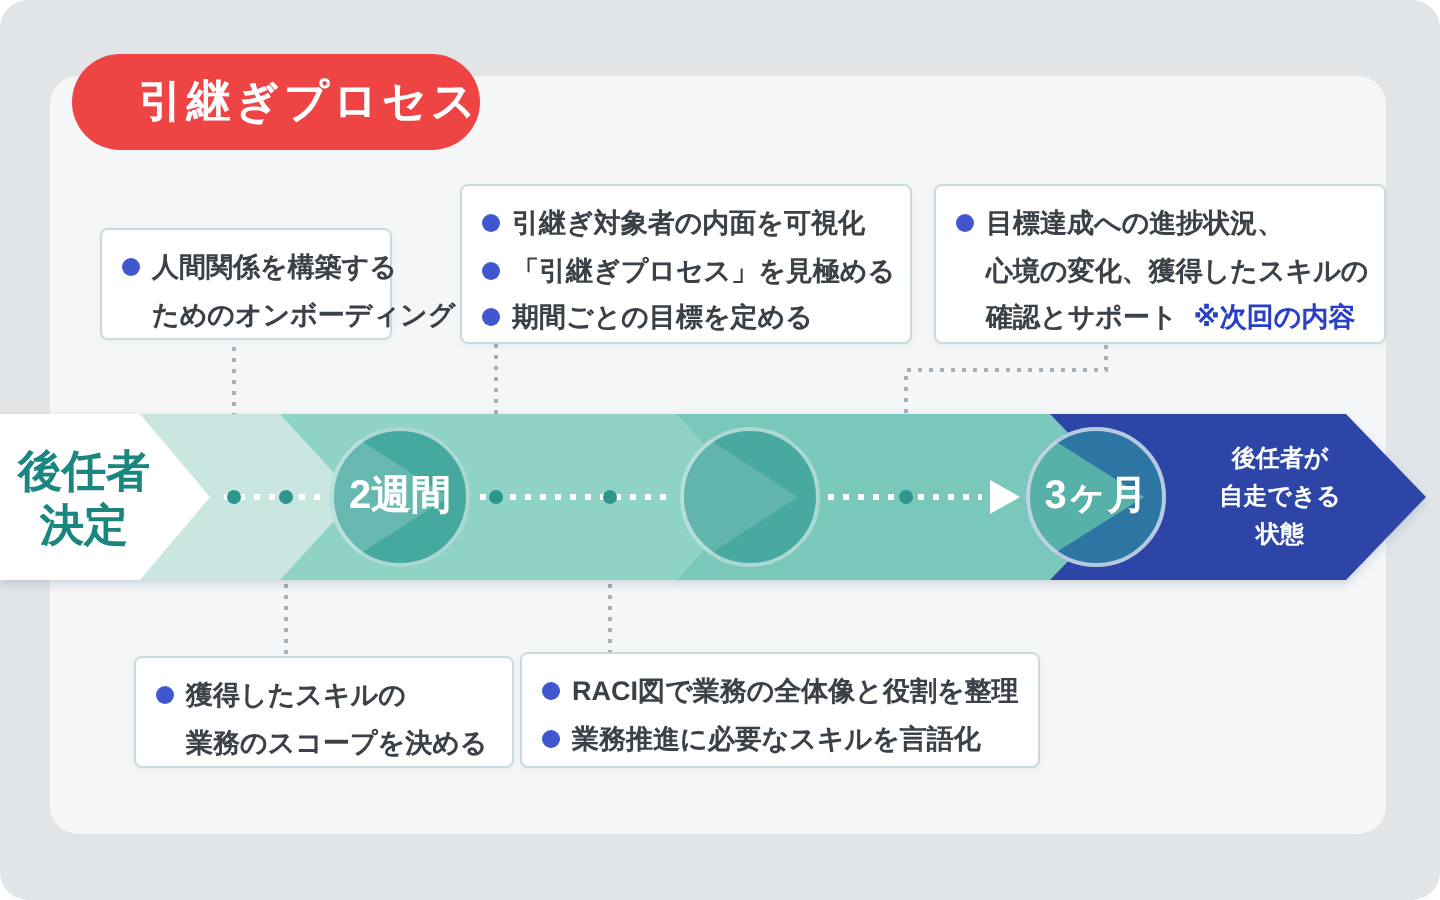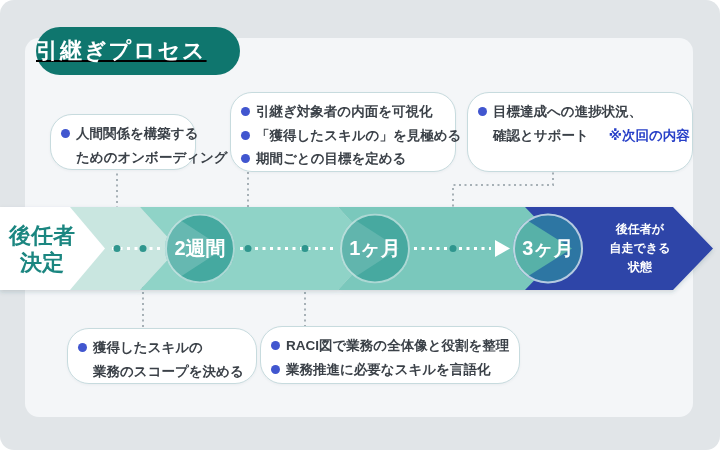--- a/index.html
+++ b/index.html
@@ -1,27 +1,27 @@
 <!DOCTYPE html>
 <html><head>
 <meta charset="utf-8">
 <style>
   html,body{margin:0;padding:0;background:#ffffff;font-family:"Liberation Sans","DejaVu Sans",sans-serif;}
   .canvas{position:relative;width:720px;height:450px;background:#e1e5e8;border-radius:14px;overflow:hidden;}
   .panel{position:absolute;left:25px;top:38px;width:668px;height:379px;background:#f4f6f8;border-radius:14px;}
   .art{position:absolute;left:0;top:0;width:720px;height:450px;pointer-events:none;}
-  .badge{position:absolute;left:36px;top:27px;width:204px;height:48px;background:#0f766e;border-radius:26px;
-         display:flex;align-items:center;justify-content:flex-start;text-decoration:underline;}
+  .badge{position:absolute;left:36px;top:27px;width:204px;height:48px;background:#ef4444;border-radius:26px;
+         display:flex;align-items:center;justify-content:flex-end;}
   .badge span{color:#ffffff;font-size:22px;font-weight:700;letter-spacing:2px;}
-  .callout{position:absolute;background:#ffffff;border:1.5px solid #c7dbde;border-radius:22px;
+  .callout{position:absolute;background:#ffffff;border:1.5px solid #c7dbde;border-radius:4px;
            box-shadow:0 1px 3px rgba(30,60,70,.05);padding:7px 16px 6px 10px;box-sizing:border-box;}
   .item{display:flex;align-items:flex-start;}
   .bullet{flex:0 0 auto;width:9px;height:9px;border-radius:50%;background:#4156cf;margin:7px 6px 0 0;}
   .lines{color:#3b4148;font-size:13.5px;line-height:23.5px;font-weight:600;white-space:nowrap;}
-  .note{color:#2840c8;font-weight:700;margin-left:20px;}
+  .note{color:#2840c8;font-weight:700;margin-left:8px;}
   .tl-label{position:absolute;text-align:center;font-weight:700;}
   .start-label{left:4px;top:222px;width:76px;font-size:22px;line-height:27px;color:#1b8680;}
   .m-label{top:236px;width:100px;font-size:20px;line-height:25px;color:#ffffff;text-align:center;}
   .m1{left:150px;} .m2{left:325px;} .m3{left:498px;}
   .end-label{left:590px;top:220px;width:100px;font-size:12px;line-height:19px;color:#ffffff;}
 </style>
 </head>
 <body>
 
 <div class="canvas">
@@ -87,21 +87,20 @@
 
   <div class="badge">
     <span>引継ぎプロセス</span>
   </div>
 
   <div class="tl-label start-label">
     <div>後任者</div>
     <div>決定</div>
   </div>
   <div class="tl-label m-label m1">2週間</div>
-  <div class="tl-label m-label m2">1ヶ月</div>
   <div class="tl-label m-label m3">3ヶ月</div>
   <div class="tl-label end-label">
     <div>後任者が</div>
     <div>自走できる</div>
     <div>状態</div>
   </div>
 
   <div class="callout" style="left:50px;top:114px;width:146px;height:56px;">
     <div class="item">
       <span class="bullet"></span>
@@ -115,36 +114,37 @@
   <div class="callout" style="left:230px;top:92px;width:226px;height:80px;">
     <div class="item">
       <span class="bullet"></span>
       <div class="lines">
           <div>引継ぎ対象者の内面を可視化</div>
         </div>
     </div>
     <div class="item">
       <span class="bullet"></span>
       <div class="lines">
-          <div>「獲得したスキルの」を見極める</div>
+          <div>「引継ぎプロセス」を見極める</div>
         </div>
     </div>
     <div class="item">
       <span class="bullet"></span>
       <div class="lines">
           <div>期間ごとの目標を定める</div>
         </div>
     </div>
   </div>
 
   <div class="callout" style="left:467px;top:92px;width:226px;height:80px;">
     <div class="item">
       <span class="bullet"></span>
       <div class="lines">
         <div>目標達成への進捗状況、</div>
+        <div>心境の変化、獲得したスキルの</div>
         <div><span>確認とサポート</span><span class="note">※次回の内容</span></div>
       </div>
     </div>
   </div>
 
   <div class="callout" style="left:67px;top:328px;width:190px;height:56px;">
     <div class="item">
       <span class="bullet"></span>
       <div class="lines">
         <div>獲得したスキルの</div>

